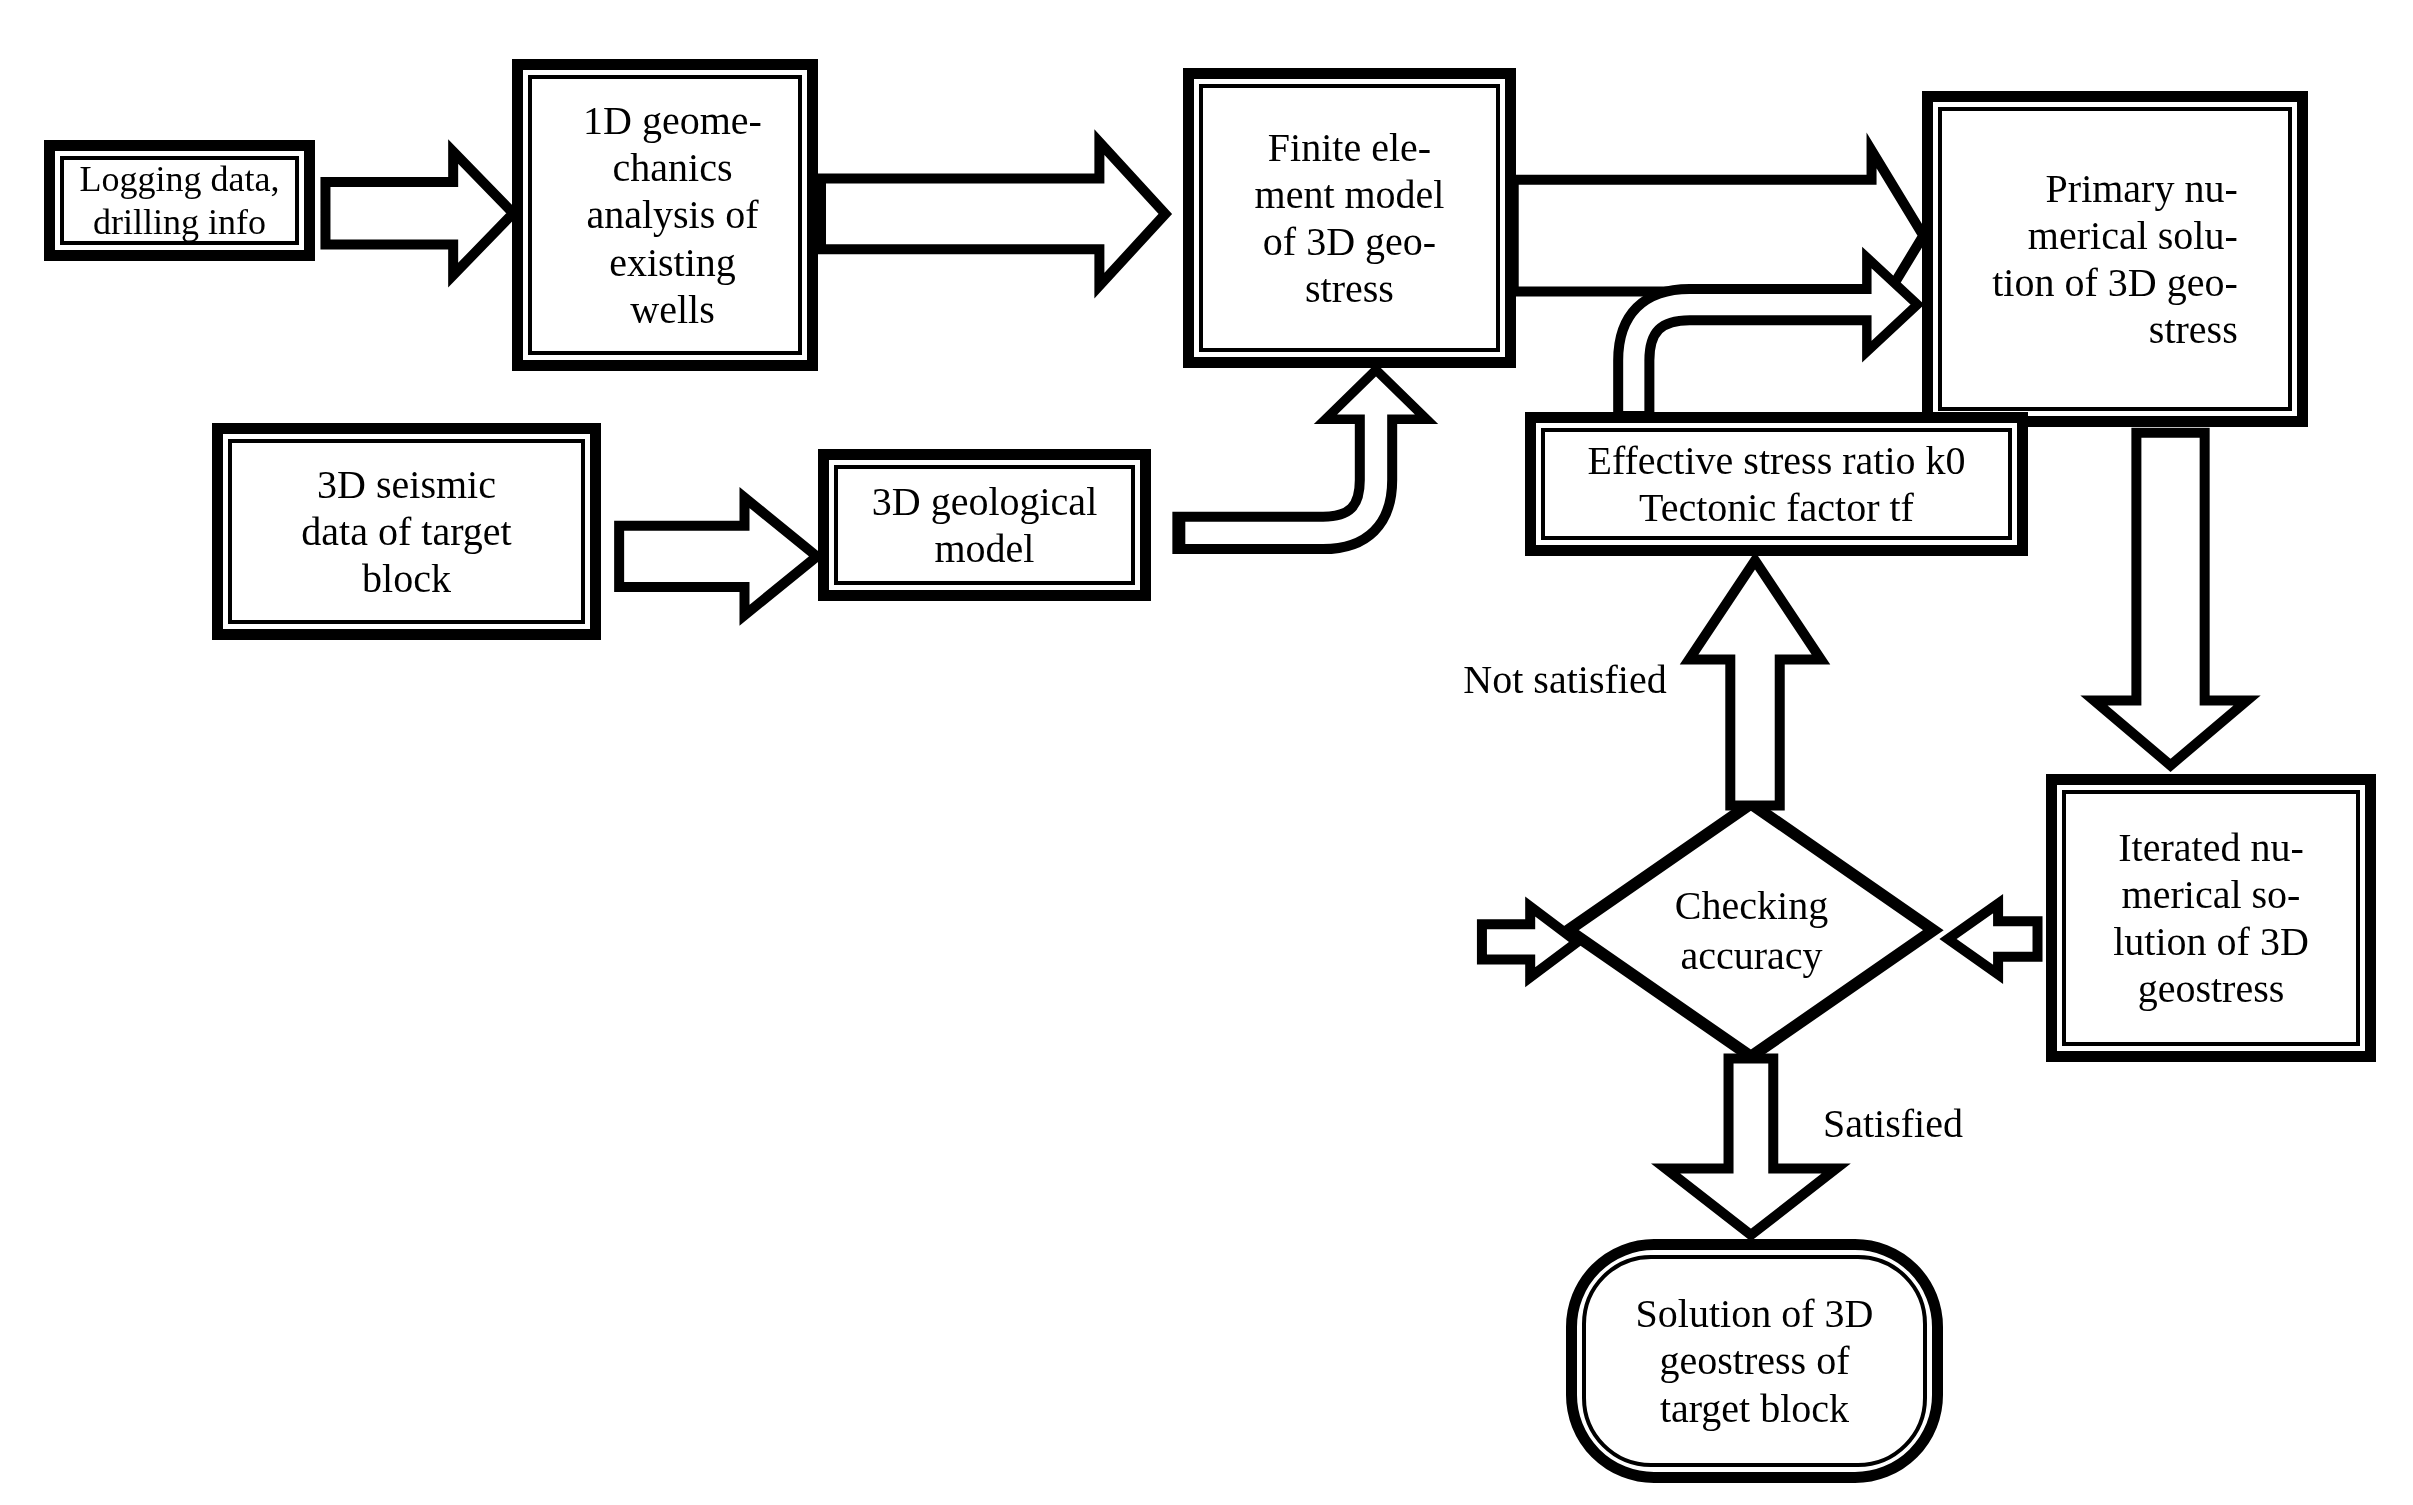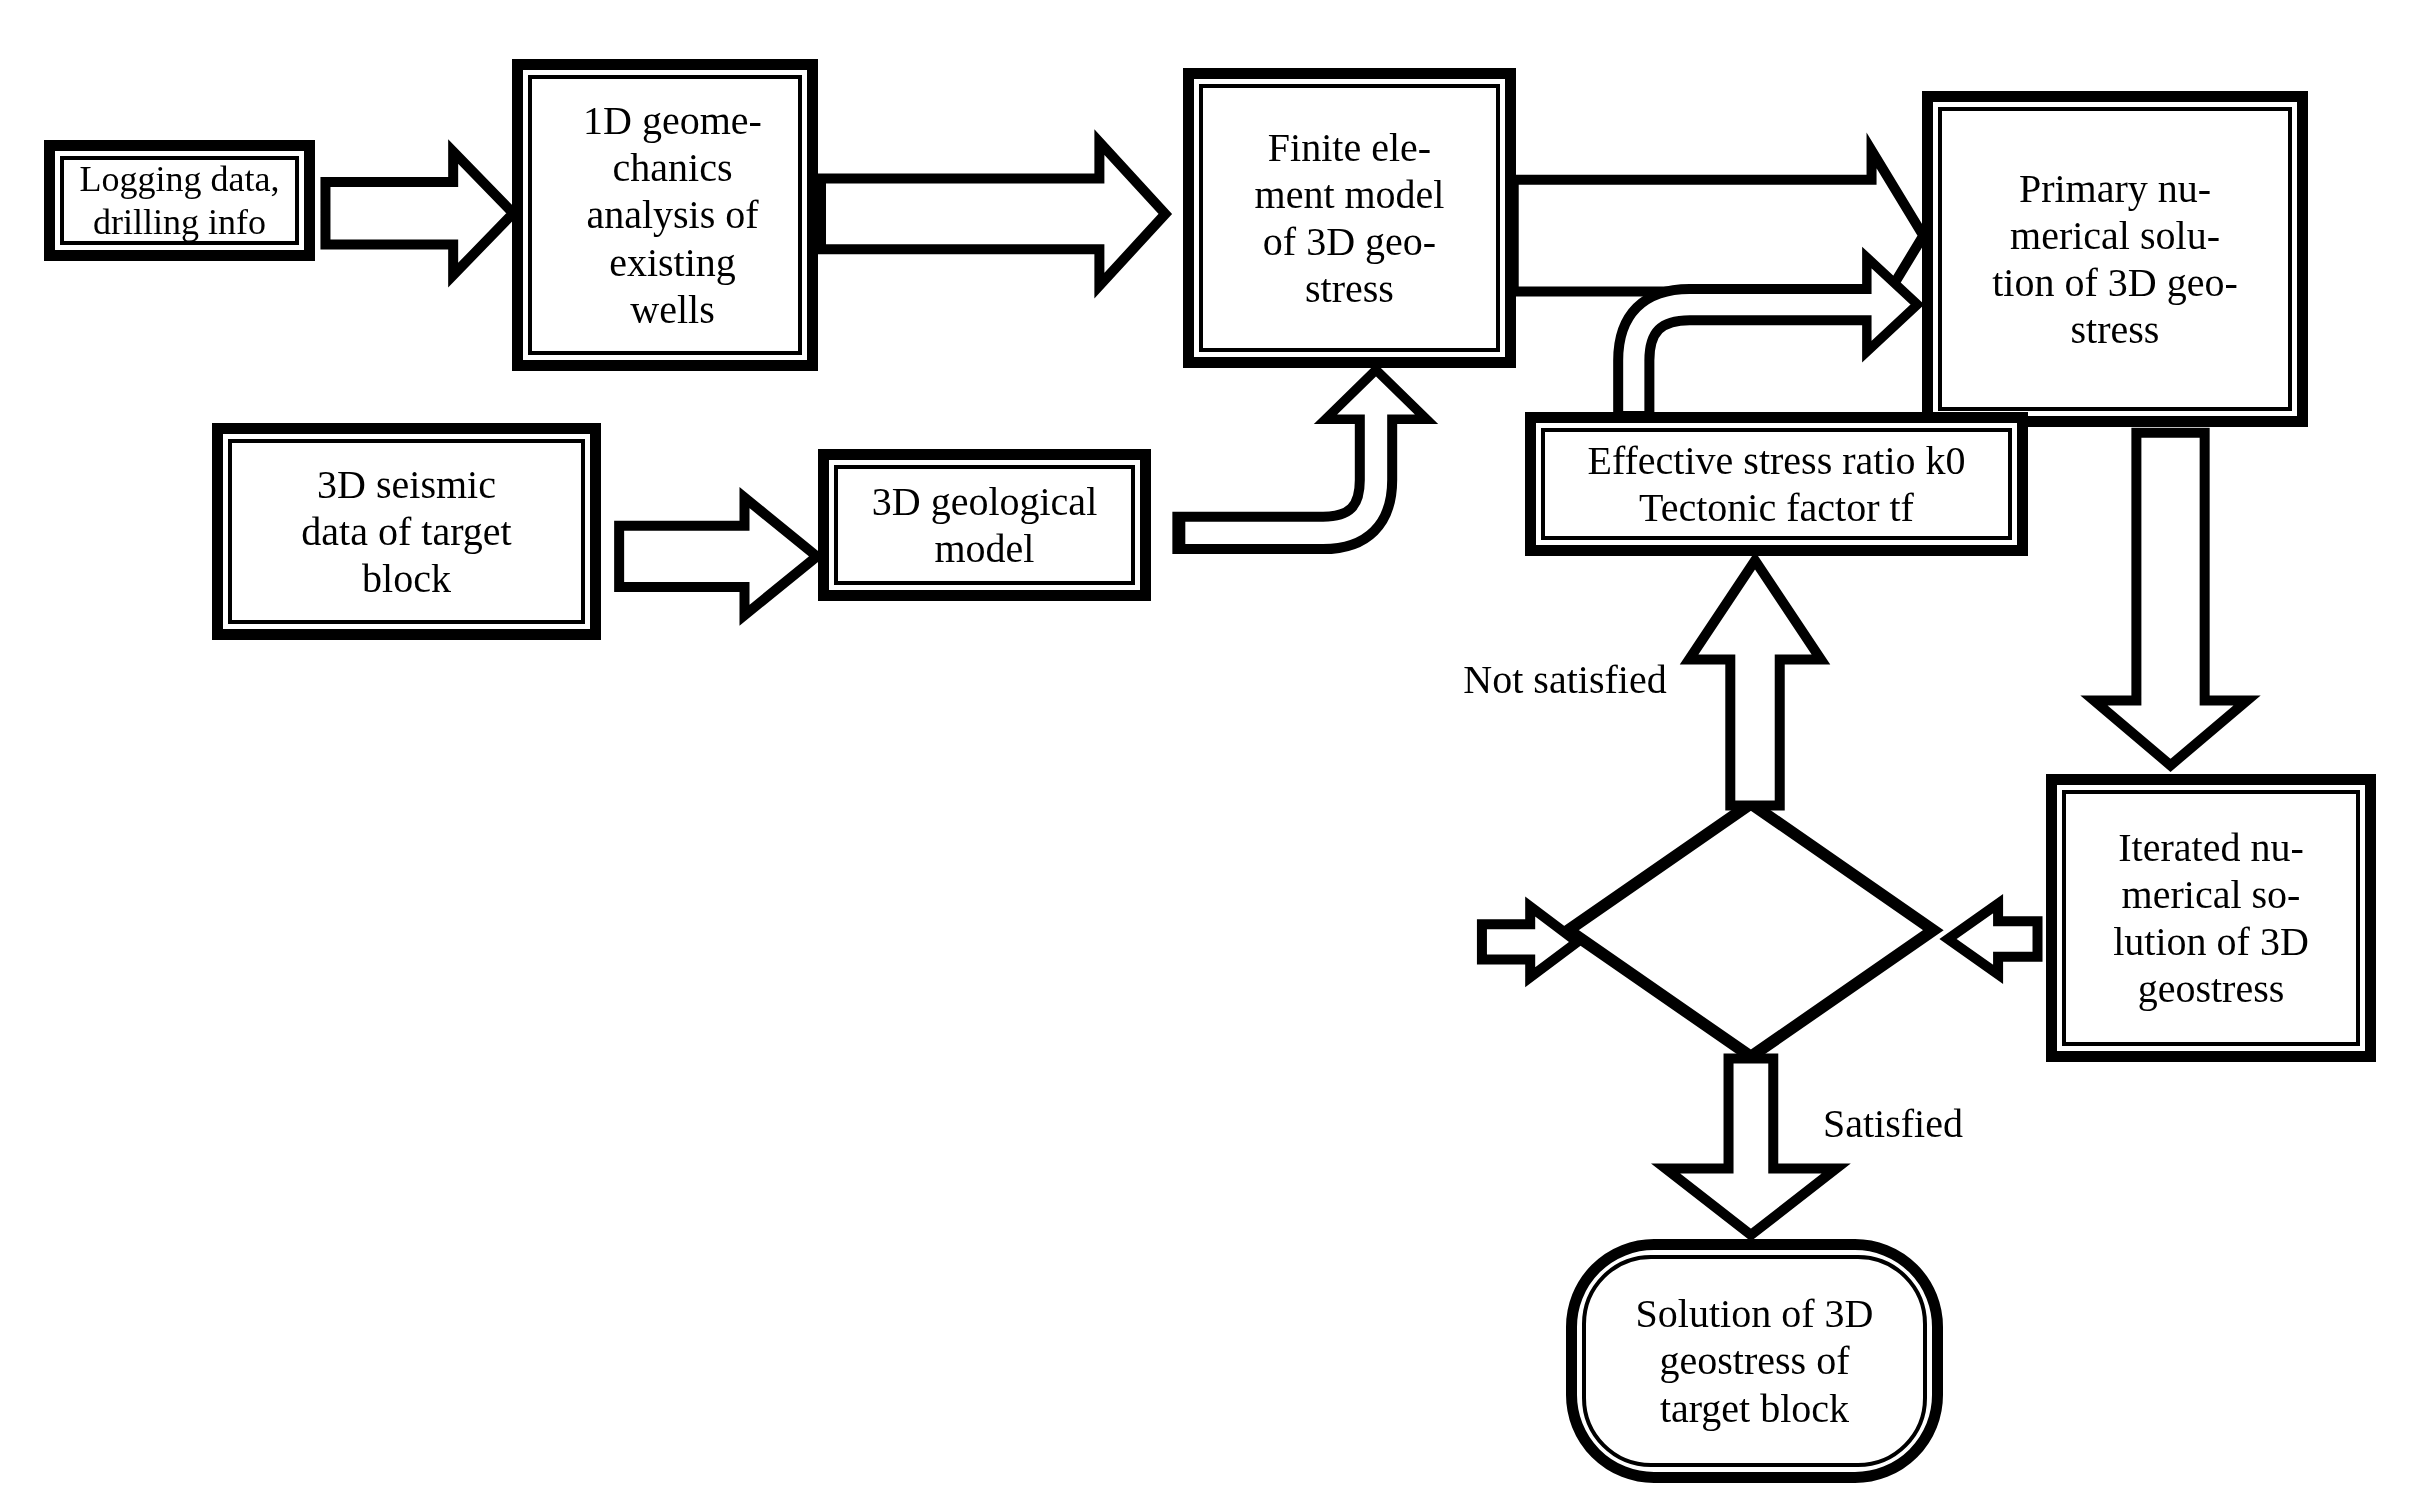--- a/index.html
+++ b/index.html
@@ -77,21 +77,21 @@
 wells</div>
   </div>
 
   <div class="box" style="left:1183px; top:68px; width:333px; height:300px;">
     <div class="txt">Finite ele-
 ment model
 of 3D geo-
 stress</div>
   </div>
 
-  <div class="box" style="left:1922px; top:91px; width:386px; height:336px;">
+  <div class="box" style="left:1922px; top:91px; width:386px; height:336px;text-align:right;">
     <div class="txt">Primary nu-
 merical solu-
 tion of 3D geo-
 stress</div>
   </div>
 
   <div class="box" style="left:212px; top:423px; width:389px; height:217px;">
     <div class="txt">3D seismic
 data of target
 block</div>
@@ -114,18 +114,22 @@
 lution of 3D
 geostress</div>
   </div>
 
   <div class="box rounded" style="left:1566px; top:1239px; width:377px; height:244px;">
     <div class="txt">Solution of 3D
 geostress of
 target block</div>
   </div>
 
+  <div class="diamond-text">
+    <span>Checking
+accuracy</span>
+  </div>
 
   <div class="label" style="left:1565px; top:652px;">Not satisfied</div>
   <div class="label" style="left:1893px; top:1096px;">Satisfied</div>
 
 </div>
 
 
 </body></html>

